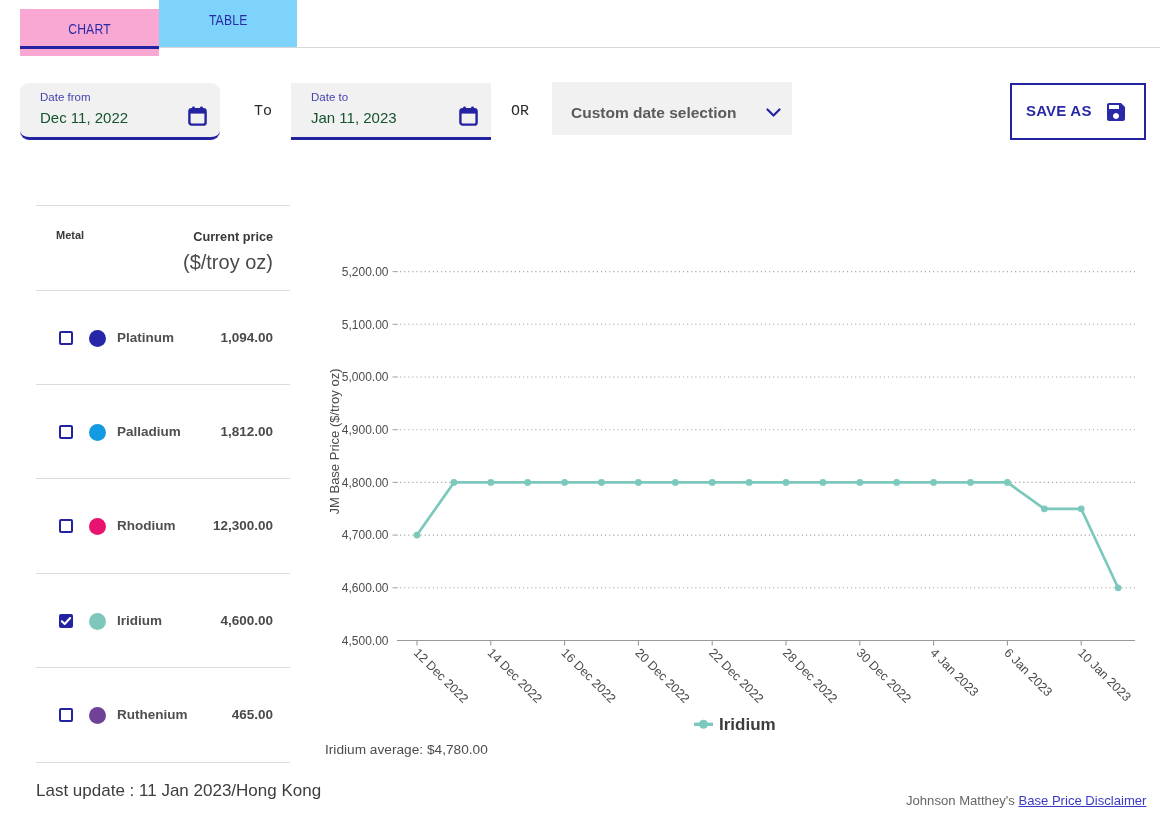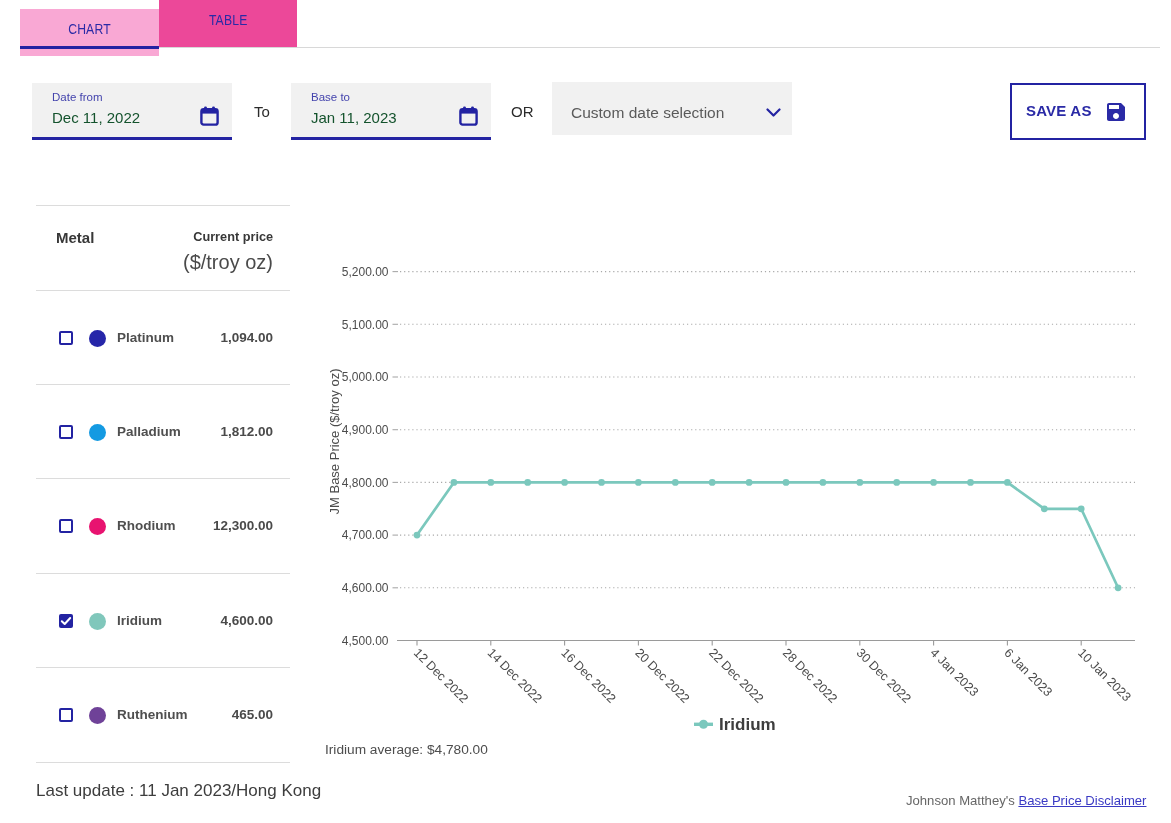--- a/index.html
+++ b/index.html
@@ -4,42 +4,42 @@
 <style>
 * { margin:0; padding:0; box-sizing:border-box; }
 html,body { width:1171px; height:823px; background:#fff; font-family:"Liberation Sans", sans-serif; overflow:hidden; }
 body { position:relative; }
 .abs { position:absolute; }
 
 
 .tab { position:absolute; top:0; height:47px; font-size:14px; letter-spacing:0.2px; color:#2a2aa6; text-align:center; padding-top:12px; }
 .tab span { display:inline-block; transform:scaleX(0.87); transform-origin:center; }
 .tab-chart { left:20px; width:139px; background:#f9a8d4;margin-top:9px; }
-.tab-table { left:159px; width:138px; background:#ec4899; }
+.tab-table { left:159px; width:138px; background:#7dd3fc; }
 .tabline { position:absolute; top:47px; left:20px; width:1140px; height:1px; background:#d8d8d8; }
 .tabline-active { position:absolute; top:46px; left:20px; width:139px; height:3px; background:#2323a2; }
 
 
 .dinput { position:absolute; top:83px; width:200px; height:57px; background:#f1f1f1; border-bottom:3px solid #2323a2; }
 .dinput .lbl { position:absolute; left:20px; top:8px; font-size:11.5px; color:#4444ad; }
 .dinput .val { position:absolute; left:20px; top:26px; font-size:15px; color:#14532d; }
 .dinput svg { position:absolute; right:13px; top:23px; }
-.mid { position:absolute; top:103px; font-size:15px; color:#2b2b2b; }
-
-.select { position:absolute; left:552px; top:82px; width:240px; height:53px; background:#f1f1f1; }
+.mid { position:absolute; top:103px; font-size:15px; color:#2b2b2b;font-family:Liberation Mono, monospace; }
+
+.select { position:absolute; left:552px; top:82px; width:240px; height:53px; background:#f1f1f1;font-weight:bold; }
 .select .txt { position:absolute; left:19px; top:22px; font-size:15.5px; color:#5a5a5a; }
 .select svg { position:absolute; right:11px; top:26px; }
 
 .saveas { position:absolute; left:1010px; top:83px; width:136px; height:57px; border:2px solid #2323a2; background:#fff; }
 .saveas .txt { position:absolute; left:14px; top:17px; font-size:15px; font-weight:700; letter-spacing:0.2px; color:#2a2aa6; }
 .saveas svg { position:absolute; right:16px; top:15px; }
 
 
 .divider { position:absolute; left:36px; width:254px; height:1px; background:#dcdcdc; }
-.th1 { position:absolute; left:56px; top:229px; font-size:15px; font-weight:700; color:#383838; }
+.th1 { position:absolute; left:56px; top:229px; font-size:11px; font-weight:700; color:#383838; }
 .th2 { position:absolute; right:898px; top:229px; font-size:13.4px; font-weight:700; color:#383838; transform:scaleX(0.95); transform-origin:right center; }
 .th3 { position:absolute; right:898px; top:251px; font-size:20px; color:#4a4a4a; }
 .row { position:absolute; left:36px; width:254px; height:24px;font-weight:bold; }
 .row .cb { position:absolute; left:23px; top:5px; width:14px; height:14px; border:2px solid #2323a2; border-radius:2px; background:#fff; }
 .row .cbc { position:absolute; left:23px; top:5px; width:14px; height:14px; border-radius:2px; background:#2323a2; }
 .row .dot { position:absolute; left:53px; top:3.5px; width:17px; height:17px; border-radius:50%; }
 .row .nm { position:absolute; left:81px; top:4px; font-size:13.5px; color:#4f4f4f; }
 .row .pv { position:absolute; right:17px; top:4px; font-size:13.5px; color:#4a4a4a; }
 .lastupdate { position:absolute; left:36px; top:781px; font-size:17px; color:#3d3d3d; }
 
@@ -47,33 +47,33 @@
 .discl { position:absolute; left:906px; top:793px; font-size:13.1px; color:#666; }
 .discl a { color:#3a3ac4; text-decoration:underline; }
 </style>
 </head>
 <body>
   <div class="tab tab-chart"><span>CHART</span></div>
   <div class="tab tab-table"><span>TABLE</span></div>
   <div class="tabline"></div>
   <div class="tabline-active"></div>
 
-  <div class="dinput" style="left:32px;">
+  <div class="dinput" style="left:20px;border-radius:9px;">
     <div class="lbl">Date from</div>
     <div class="val">Dec 11, 2022</div>
     <svg width="19" height="20" viewBox="0 0 19 20">
       <rect x="1.4" y="3.2" width="16.2" height="15.4" rx="2.2" fill="none" stroke="#2323a2" stroke-width="2.4"></rect>
       <rect x="2" y="3.4" width="15" height="4.2" fill="#2323a2"></rect>
       <rect x="4.1" y="0.4" width="2.8" height="4" rx="1.2" fill="#2323a2"></rect>
       <rect x="12.1" y="0.4" width="2.8" height="4" rx="1.2" fill="#2323a2"></rect>
     </svg>
   </div>
   <div class="mid" style="left:254px;">To</div>
   <div class="dinput" style="left:291px;">
-    <div class="lbl">Base to</div>
+    <div class="lbl">Date to</div>
     <div class="val">Jan 11, 2023</div>
     <svg width="19" height="20" viewBox="0 0 19 20">
       <rect x="1.4" y="3.2" width="16.2" height="15.4" rx="2.2" fill="none" stroke="#2323a2" stroke-width="2.4"></rect>
       <rect x="2" y="3.4" width="15" height="4.2" fill="#2323a2"></rect>
       <rect x="4.1" y="0.4" width="2.8" height="4" rx="1.2" fill="#2323a2"></rect>
       <rect x="12.1" y="0.4" width="2.8" height="4" rx="1.2" fill="#2323a2"></rect>
     </svg>
   </div>
   <div class="mid" style="left:511px;">OR</div>
 

